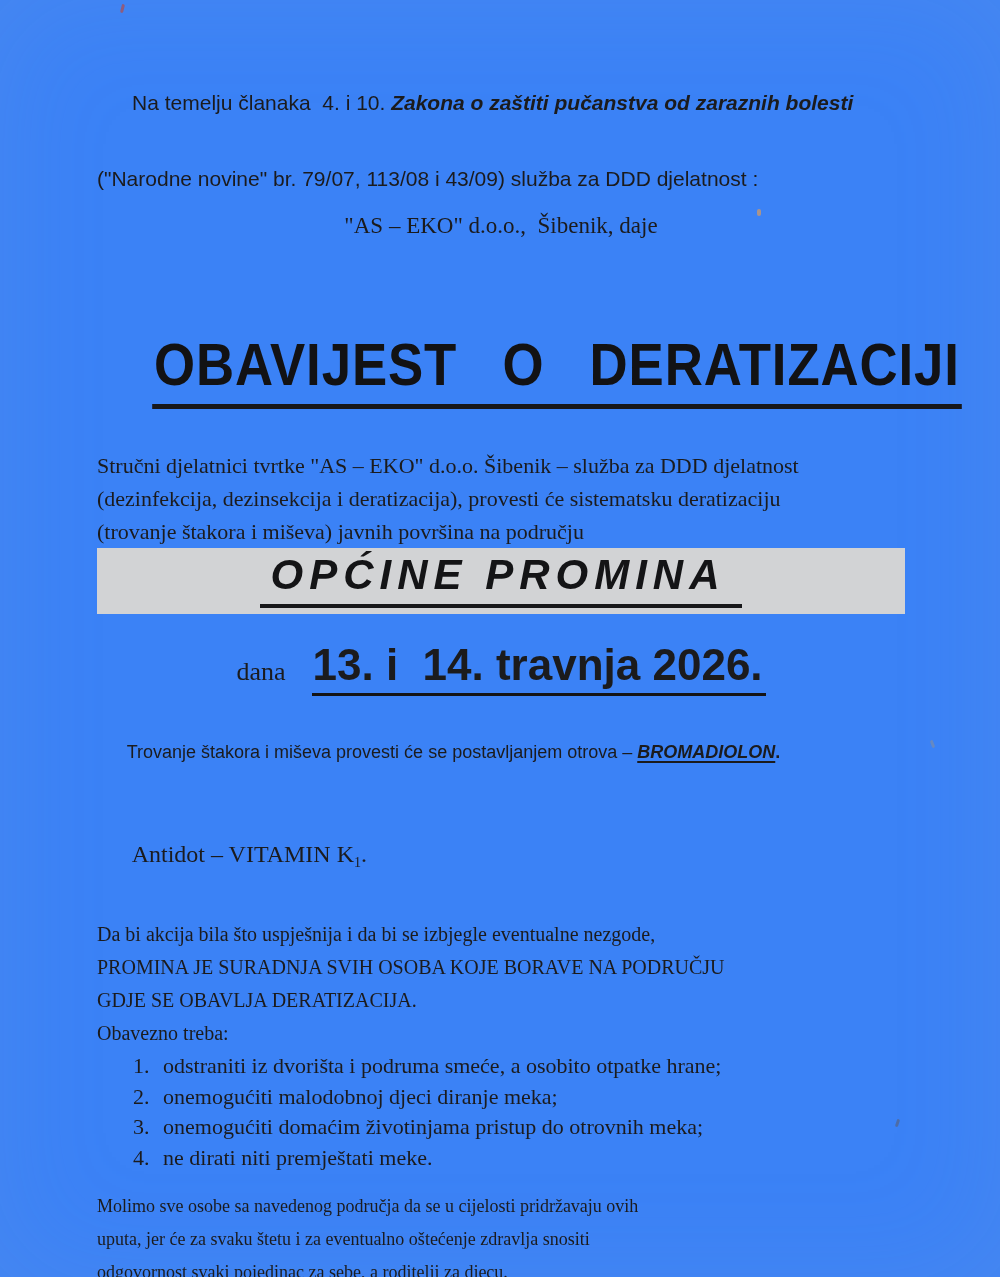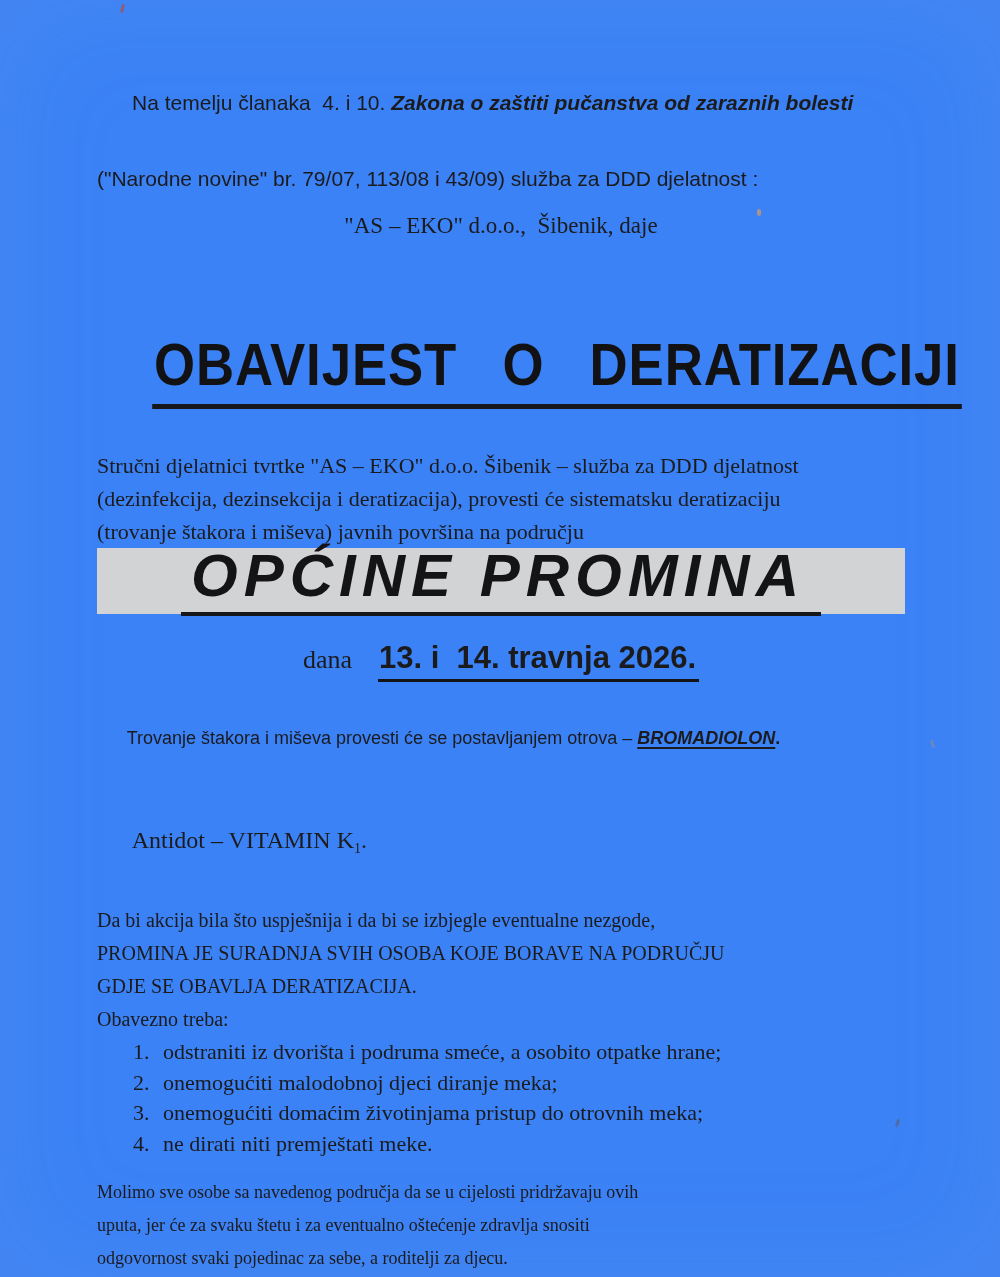--- a/index.html
+++ b/index.html
@@ -30,30 +30,30 @@
   
   .body-par { margin-top:40px; font-size:22px; line-height:33px; }
 
   
   .banner {
     margin-top:0; width:808px; height:66px; background:#d2d3d5;
     display:flex; align-items:center; justify-content:center;
   }
   .banner-text {
     display:inline-block; font-family:"Liberation Sans", sans-serif;
-    font-weight:bold; font-style:italic; font-size:60px; line-height:0.92;
+    font-weight:bold; font-style:italic; font-size:42px; line-height:0.92;
     letter-spacing:6px; white-space:pre; color:#141416;
     border-bottom:4px solid #17171a; padding:2px 16px 9px 10px;
   }
 
   
   .date-row { margin-top:26px; display:flex; justify-content:center; align-items:baseline; gap:26px; }
   .date-label { font-family:Liberation Serif, serif; font-size:26px; }
   .date-value {
-    font-family:"Liberation Sans", sans-serif; font-weight:bold; font-size:31px;
+    font-family:"Liberation Sans", sans-serif; font-weight:bold; font-size:44px;
     white-space:pre; border-bottom:3px solid #141416; padding:0 3px 3px 1px;
   }
 
   
   .poison-line { margin-top:17px; font-family:"Liberation Sans", sans-serif; font-size:18px; line-height:26px; white-space:pre; }
   .poison-name { font-weight:bold; font-style:italic; text-decoration:underline; text-decoration-thickness:2px; text-underline-offset:3px; }
   .poison-suffix { font-weight:bold; }
 
   
   .antidote { margin-top:18px; font-size:24px; line-height:30px; white-space:pre; }

